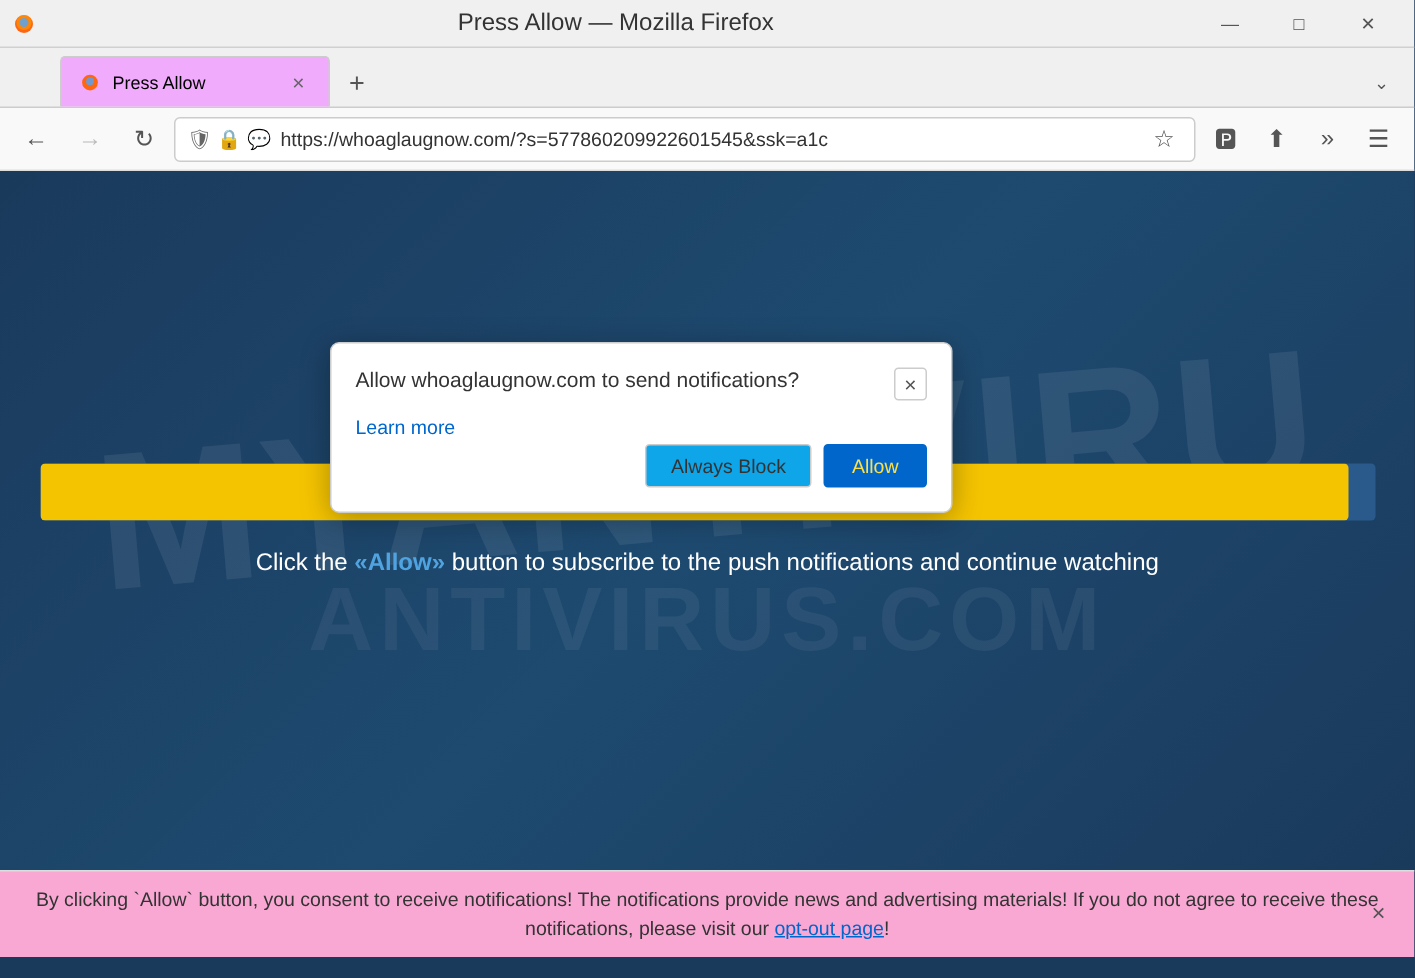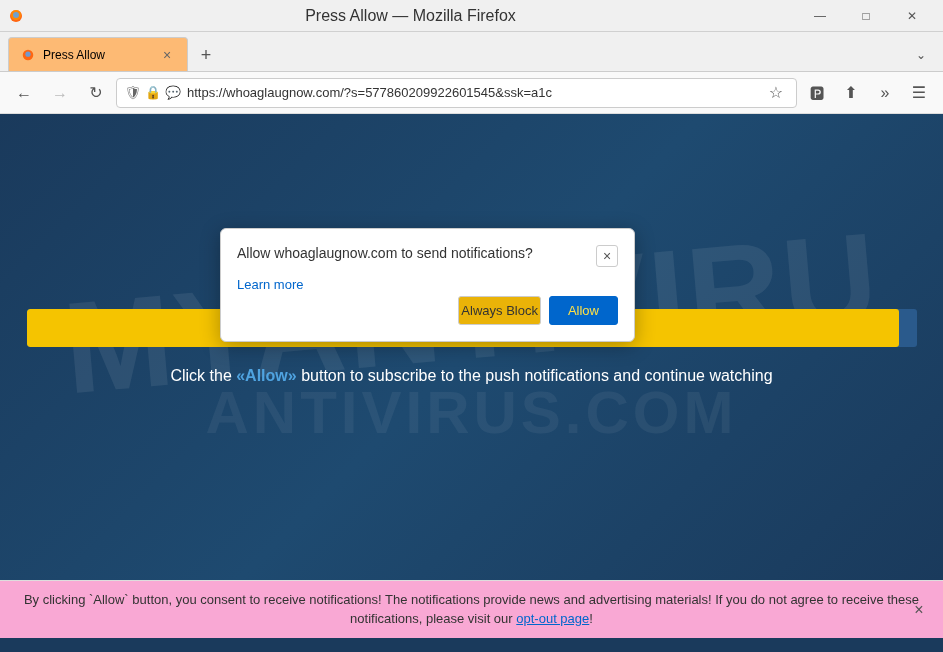--- a/index.html
+++ b/index.html
@@ -28,33 +28,34 @@
     
     .tab-bar {
       background: #f0f0f0;
       height: 40px;
       display: flex;
       align-items: flex-end;
       padding: 0 8px;
       border-bottom: 1px solid #ccc;
     }
     .tab {
-      background: #fdba74;
+      background: #f0abfc;
       border: 1px solid #ccc;
       border-bottom: none;
       border-radius: 4px 4px 0 0;
       padding: 6px 12px;
       font-size: 12px;
       display: flex;
       align-items: center;
       gap: 8px;
       min-width: 180px;
       max-width: 220px;
       cursor: pointer;
       height: 34px;
+      margin-left: 32px;
     }
     .tab-title { flex: 1; overflow: hidden; text-overflow: ellipsis; white-space: nowrap; font-size: 12px; }
     .tab-close {
       width: 16px; height: 16px;
       border: none; background: transparent;
       cursor: pointer; border-radius: 50%;
       display: flex; align-items: center; justify-content: center;
       font-size: 14px; color: #666;
     }
     .new-tab-btn {
@@ -152,23 +153,23 @@
       text-decoration: none;
       display: block;
       margin-bottom: 4px;
     }
     .popup-buttons {
       display: flex;
       gap: 8px;
       justify-content: flex-end;
     }
     .btn-always-block {
-      padding: 6px 2px;
-      border: 1px solid #ccc;
-      background: #eab308;
+      padding: 6px 16px;
+      border: 1px solid #ccc;
+      background: #0ea5e9;
       border-radius: 3px;
       cursor: pointer;
       font-size: 13px;
       color: #333;
     }
     .btn-allow {
       padding: 6px 18px;
       border: 1px solid #0066cc;
       background: #0066cc;
       border-radius: 3px;

